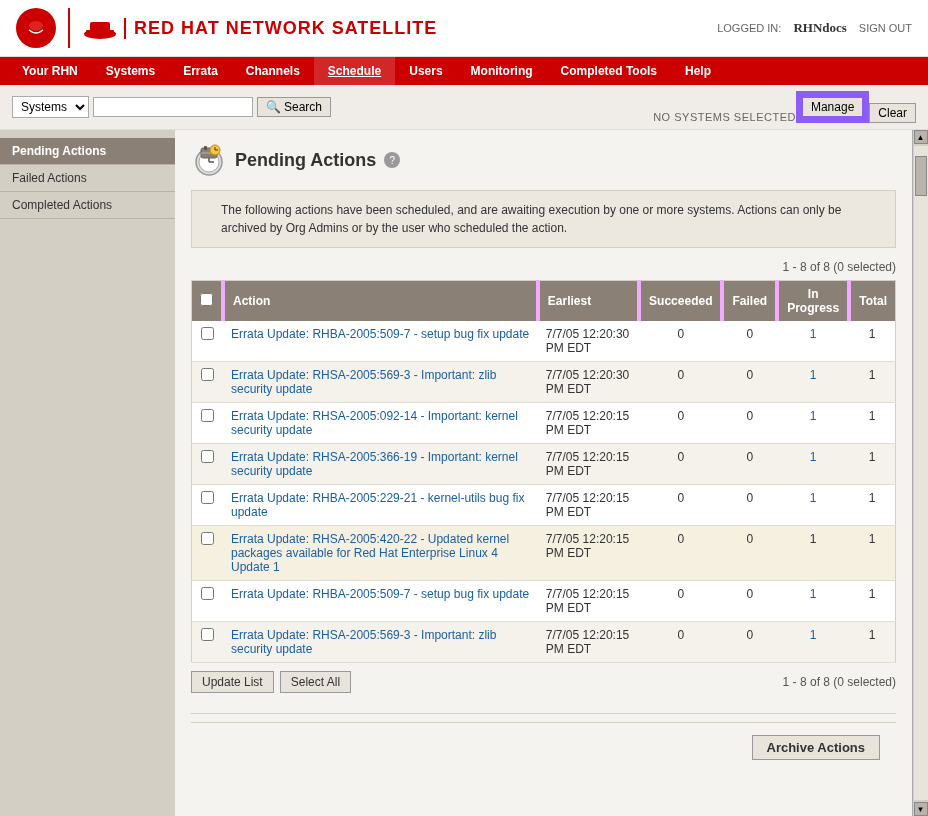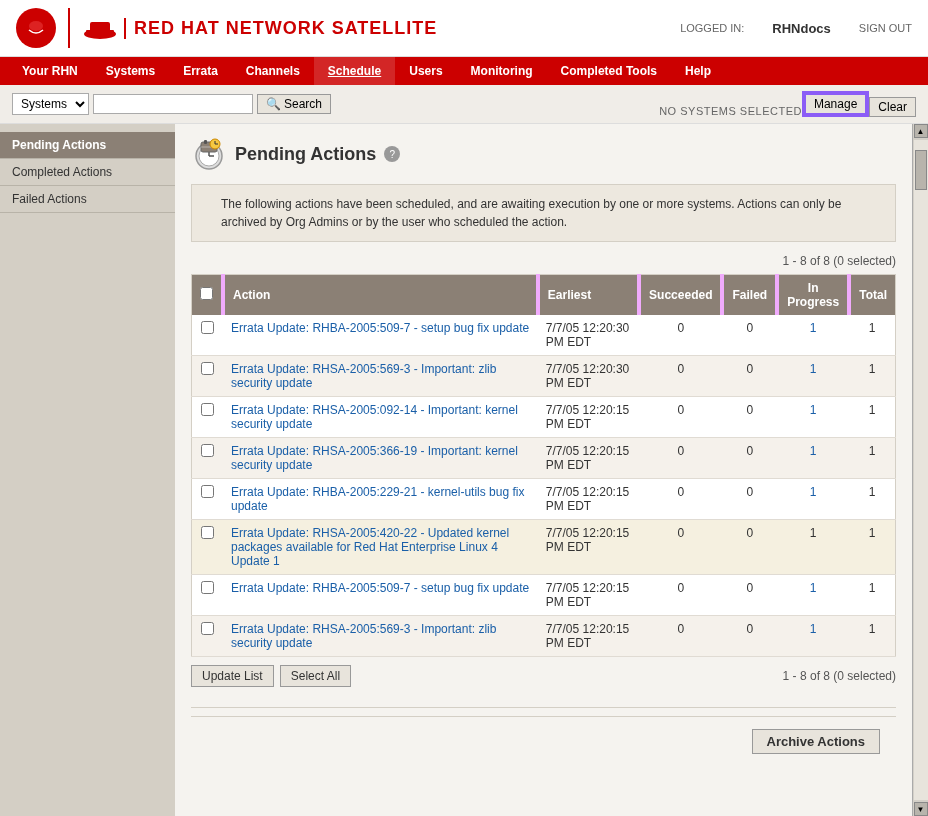--- a/index.html
+++ b/index.html
@@ -9,38 +9,38 @@
     .page-wrapper { background: #fff; width: 100%; min-height: 816px; display: flex; flex-direction: column; }
 
     
     .header { background: #fff; padding: 8px 16px; display: flex; align-items: center; justify-content: space-between; border-bottom: 1px solid #ddd; }
     .logo-area { display: flex; align-items: center; gap: 8px; }
     .logo-circle { width: 40px; height: 40px; background: #cc0000; border-radius: 50%; display: flex; align-items: center; justify-content: center; }
     .logo-circle svg { width: 28px; height: 28px; }
     .logo-divider { width: 2px; height: 40px; background: #cc0000; margin: 0 4px; }
     .logo-text-area { display: flex; align-items: center; gap: 6px; }
     .logo-name { font-size: 18px; font-weight: bold; color: #cc0000; letter-spacing: 1px; text-transform: uppercase; border-left: 2px solid #cc0000; padding-left: 8px; }
-    .header-right { display: flex; align-items: center; gap: 28px; font-size: 11px; color: #666; }
-    .header-right .username { font-weight: bold; color: #333; font-size: 13px; }
+    .header-right { display: flex; align-items: center; gap: 12px; font-size: 11px; color: #666; }
+    .header-right .username { font-weight: bold; color: #333; font-size: 13px; font-family: Liberation Serif, serif; }
     .header-right .sign-out { color: #666; font-size: 11px; text-decoration: none; }
 
     
     .nav-bar { background: #cc0000; display: flex; padding: 0 8px; }
     .nav-item { color: #fff; padding: 7px 14px; font-size: 12px; font-weight: bold; cursor: pointer; text-decoration: none; display: block; }
     .nav-item.active { background: rgba(255,255,255,0.15); text-decoration: underline; }
 
     
     .search-bar { background: #f0ede8; padding: 6px 12px; display: flex; align-items: center; justify-content: space-between; border-bottom: 1px solid #ddd; }
     .search-left { display: flex; align-items: center; gap: 4px; }
     .search-select { font-size: 12px; padding: 2px 4px; border: 1px solid #aaa; background: #fff; }
     .search-input { font-size: 12px; padding: 2px 6px; border: 1px solid #aaa; width: 160px; background: #fff; }
     .search-btn { background: #e8e4dc; border: 1px solid #999; padding: 2px 8px; font-size: 12px; cursor: pointer; display: flex; align-items: center; gap: 3px; }
     .search-right { display: flex; align-items: flex-end; font-size: 11px; color: #666; }
     .no-systems { font-size: 11px; color: #666; text-transform: uppercase; letter-spacing: 0.5px; }
-    .manage-btn { background: #e8e4dc; border: 4px solid #8b5cf6; padding: 2px 8px; font-size: 12px; cursor: pointer; }
+    .manage-btn { background: #e8e4dc; border: 7px solid #8b5cf6; padding: 2px 8px; font-size: 12px; cursor: pointer; }
     .clear-btn { background: #e8e4dc; border: 1px solid #999; padding: 2px 8px; font-size: 12px; cursor: pointer; }
 
     
     .sidebar { width: 175px; background: #d4cfc5; padding-top: 8px; flex-shrink: 0; }
     .sidebar-item { padding: 6px 12px; font-size: 12px; color: #333; cursor: pointer; border-bottom: 1px solid #b8b3a8; }
     .sidebar-item.active { background: #8b8075; color: #fff; font-weight: bold; }
 
     
     .content { flex: 1; padding: 12px 16px; background: #f5f3ef; }
 
@@ -150,24 +150,24 @@
     </div>
   </div>
 
   <div style="display:flex; flex:1; background:#f5f3ef;">
 
     <div class="sidebar">
       <div class="sidebar-item active">
         <span>Pending Actions</span>
       </div>
       <div class="sidebar-item">
+        <span>Failed Actions</span>
+      </div>
+      <div class="sidebar-item">
         <span>Completed Actions</span>
-      </div>
-      <div class="sidebar-item">
-        <span>Failed Actions</span>
       </div>
     </div>
 
     <div class="content">
 
       <div class="page-title-area">
 
         <svg width="36" height="36" viewBox="0 0 36 36">
           <circle cx="18" cy="20" r="13" fill="#ddd" stroke="#999" stroke-width="1.5"></circle>
           <circle cx="18" cy="20" r="10" fill="#fff" stroke="#aaa" stroke-width="1"></circle>

